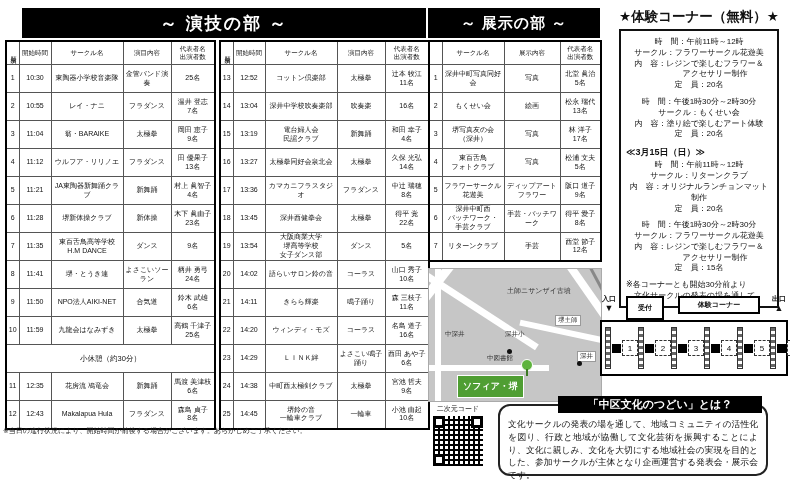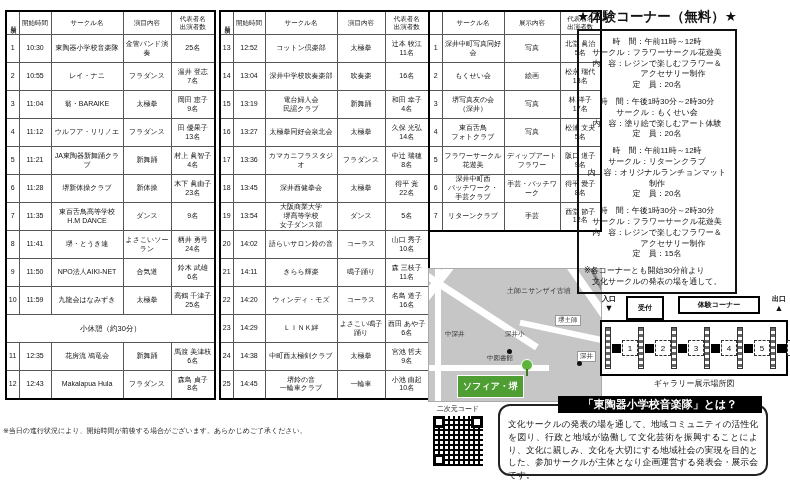--- a/index.html
+++ b/index.html
@@ -59,21 +59,21 @@
   
   .qrwrap{position:absolute;left:430px;top:404px;width:56px;}
   .qrlabel{font-size:7px;text-align:center;margin-bottom:2px;}
   .qr{width:50px;height:50px;margin:0 auto;position:relative;background:
       repeating-linear-gradient(0deg,#000 0 2px,transparent 2px 5px),
       repeating-linear-gradient(90deg,#000 0 2px,#fff 2px 5px);}
   .qr::before,.qr::after,.qr .eye{content:"";position:absolute;width:12px;height:12px;
       background:#fff;border:3px solid #000;box-sizing:border-box;}
   .qr::before{left:0;top:0;} .qr::after{right:0;top:0;} .qr .eye{left:0;bottom:0;}
   
-  .right{position:absolute;left:577px;top:8px;width:160px;}
+  .right{position:absolute;left:619px;top:8px;width:160px;}
   .exp-title{font-size:13.5px;font-weight:bold;text-align:center;margin-bottom:3px;}
   .exp-box{border:2px solid #111;padding:4px 5px;font-size:8px;line-height:1.35;}
   .day{font-weight:bold;font-size:9px;margin-top:2px;}
   .session{margin:2px 0 6px 0;text-align:center;}
   .exp-note{margin-top:4px;}
   
   .gal{position:absolute;left:600px;top:294px;width:188px;}
   .gal-top{position:relative;height:26px;font-size:7px;font-weight:bold;}
   .g-in{position:absolute;left:2px;top:0;text-align:center;}
   .g-out{position:absolute;right:2px;top:0;text-align:center;}
@@ -94,20 +94,21 @@
   
   .about{position:absolute;left:498px;top:404px;width:270px;height:72px;border:2px solid #222;
          border-radius:12px;background:#fff;padding:12px 8px 4px 8px;box-sizing:border-box;}
   .about-bar{position:absolute;left:558px;top:396px;width:204px;height:17px;font-size:11px;}
   .about-body{font-size:8.8px;line-height:1.45;text-align:justify;}
 </style>
 </head>
 <body>
 
 <div class="perf">
+  <div class="bar">～ 演技の部 ～</div>
   <div class="tables">
 
     <table class="ptab">
       <colgroup>
           <col class="c-no">
           <col class="c-time">
           <col class="c-circle">
           <col class="c-prog">
           <col class="c-rep">
         </colgroup>
@@ -377,20 +378,21 @@
             <td>小池 由起
 10名</td>
           </tr>
         </tbody>
     </table>
   </div>
 </div>
 <div class="footnote">※当日の進行状況により、開始時間が前後する場合がございます。あらかじめご了承ください。</div>
 
 <div class="exhi">
+  <div class="bar">～ 展示の部 ～</div>
   <table class="etab">
     <colgroup>
         <col class="c-no">
         <col class="c-circle">
         <col class="c-cont">
         <col class="c-rep">
       </colgroup>
     <thead>
       <tr>
         <th></th>
@@ -503,20 +505,21 @@
 サークル：フラワーサークル花遊美
 内　容：レジンで楽しむフラワー＆
 　　　　アクセサリー制作
 定　員：20名</div>
 
         <div class="session pre">時　間：午後1時30分～2時30分
 サークル：もくせい会
 内　容：塗り絵で楽しむアート体験
 定　員：20名</div>
       </div>
+    <div class="day">≪3月15日（日）≫</div>
     <div>
 
         <div class="session pre">時　間：午前11時～12時
 サークル：リターンクラブ
 内　容：オリジナルランチョンマット制作
 定　員：20名</div>
 
         <div class="session pre">時　間：午後1時30分～2時30分
 サークル：フラワーサークル花遊美
 内　容：レジンで楽しむフラワー＆
@@ -573,19 +576,18 @@
         <span class="g-booth">5</span>
       </span>
 
       <span class="g-item">
         <span class="g-panel"></span>
         <span class="g-blk"></span>
         <span class="g-booth">6</span>
       </span>
 
     </div>
-  <div class="g-caption">ギャラリー展示場所図</div>
 </div>
 
 <div class="about">
   <div class="about-body">文化サークルの発表の場を通して、地域コミュニティの活性化を図り、行政と地域が協働して文化芸術を振興することにより、文化に親しみ、文化を大切にする地域社会の実現を目的とした、参加サークルが主体となり企画運営する発表会・展示会です。</div>
 </div>
-<div class="bar about-bar">「東陶器小学校音楽隊」とは？</div>
+<div class="bar about-bar">「中区文化のつどい」とは？</div>
 
 </body></html>

